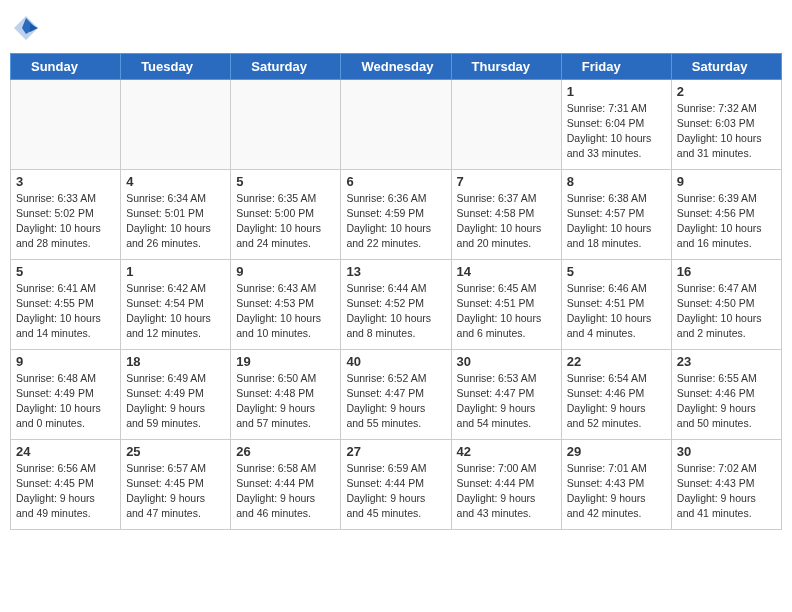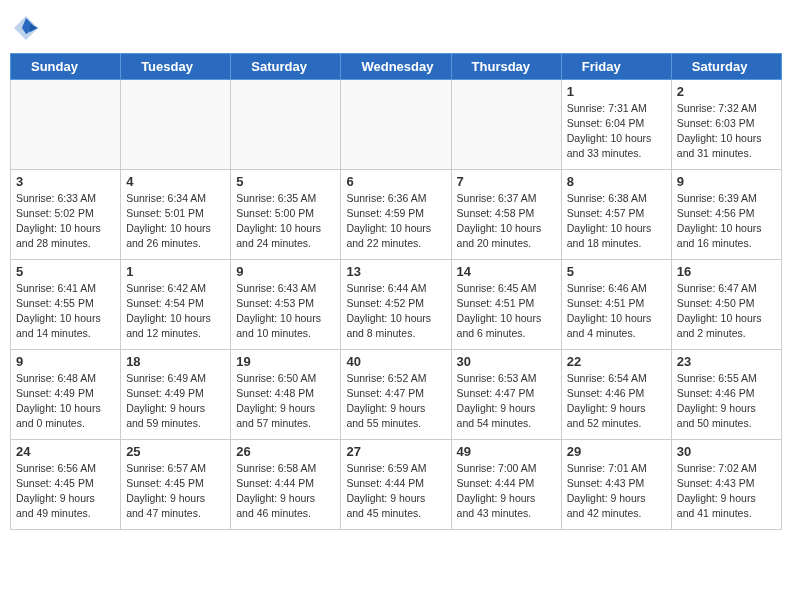--- a/index.html
+++ b/index.html
@@ -240,21 +240,21 @@
         </td>
         <td>
           <span class="day-num">26</span>
           <div class="day-info">Sunrise: 6:58 AM<br>Sunset: 4:44 PM<br>Daylight: 9 hours<br>and 46 minutes.</div>
         </td>
         <td>
           <span class="day-num">27</span>
           <div class="day-info">Sunrise: 6:59 AM<br>Sunset: 4:44 PM<br>Daylight: 9 hours<br>and 45 minutes.</div>
         </td>
         <td>
-          <span class="day-num">49</span>
+          <span class="day-num">42</span>
           <div class="day-info">Sunrise: 7:00 AM<br>Sunset: 4:44 PM<br>Daylight: 9 hours<br>and 43 minutes.</div>
         </td>
         <td>
           <span class="day-num">29</span>
           <div class="day-info">Sunrise: 7:01 AM<br>Sunset: 4:43 PM<br>Daylight: 9 hours<br>and 42 minutes.</div>
         </td>
         <td>
           <span class="day-num">30</span>
           <div class="day-info">Sunrise: 7:02 AM<br>Sunset: 4:43 PM<br>Daylight: 9 hours<br>and 41 minutes.</div>
         </td>

